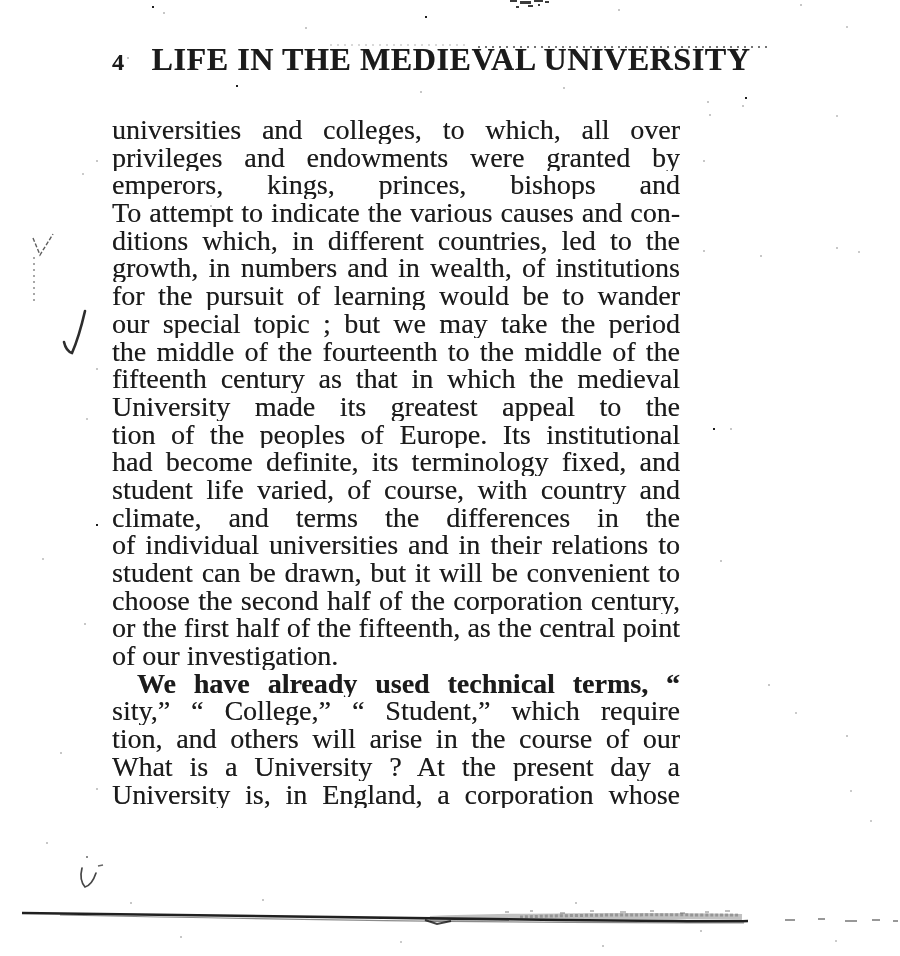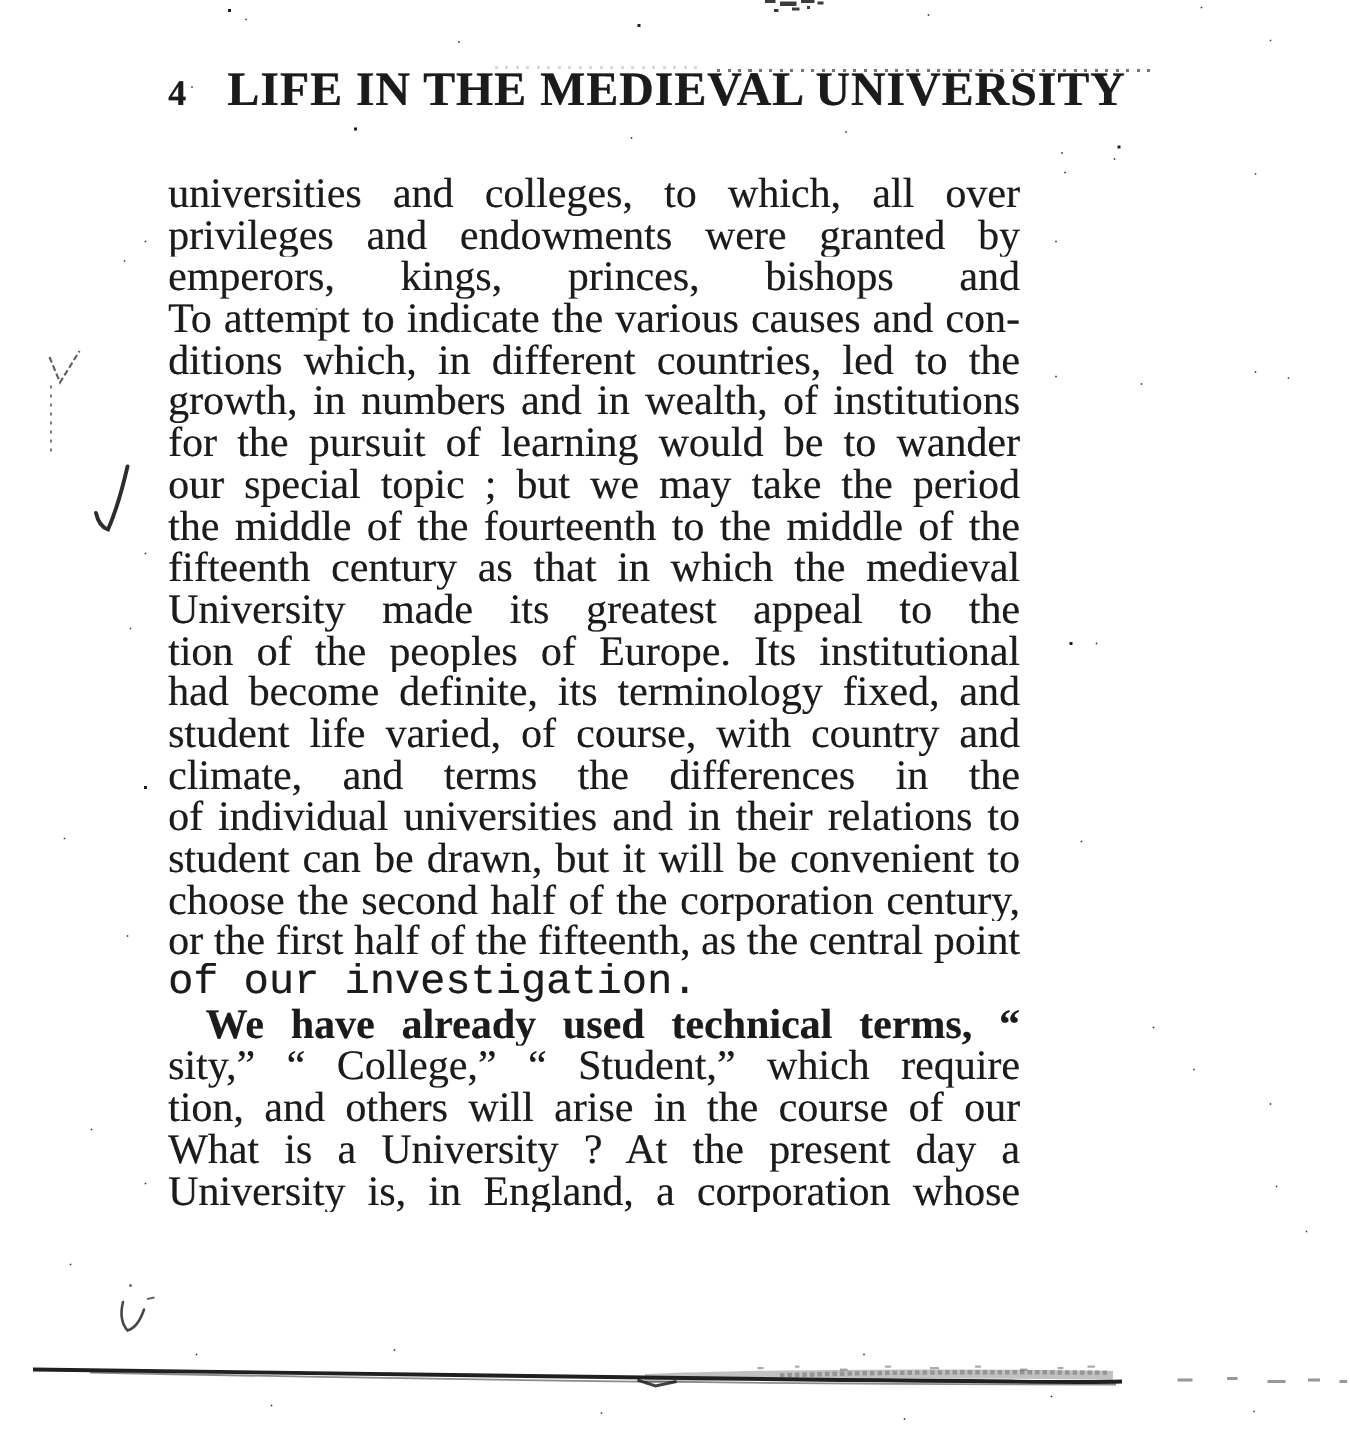--- a/index.html
+++ b/index.html
@@ -11,21 +11,21 @@
   .running-head{position:absolute;left:112px;top:41px;display:flex;align-items:baseline;}
   .page-num{font-size:24px;font-weight:700;letter-spacing:.5px;
     text-shadow:.3px .2px .4px rgba(0,0,0,.55);}
   .head-title{margin-left:27px;font-size:32px;font-weight:700;letter-spacing:.6px;
     text-shadow:.3px .2px .4px rgba(0,0,0,.55);}
   
   .text-block{position:absolute;left:112px;top:100px;width:568px;
     font-size:28px;line-height:27.7px;margin-top:16px;}
   .line{text-align:justify;text-align-last:justify;height:27.7px;overflow:hidden;
     text-shadow:.25px .2px .35px rgba(0,0,0,.5);}
-  .line.end{text-align-last:left;font-family:Liberation Mono, monospace;}
+  .line.end{text-align-last:left;}
   .line.indent{text-indent:25px;font-weight:bold;}
   
   .dotline{position:absolute;height:2px;
     background:repeating-linear-gradient(90deg,rgba(25,25,25,.6) 0 2px,transparent 2px 7px);}
   .dot-a{left:478px;top:46px;width:292px;}
   .dot-b{left:330px;top:44px;width:140px;opacity:.28;}
   .mark{position:absolute;}
   .smudge{position:absolute;left:500px;top:0;}
   .bottom-edge{position:absolute;left:0;top:903px;}
   .specks{position:absolute;left:0;top:0;width:2px;height:2px;background:transparent;

